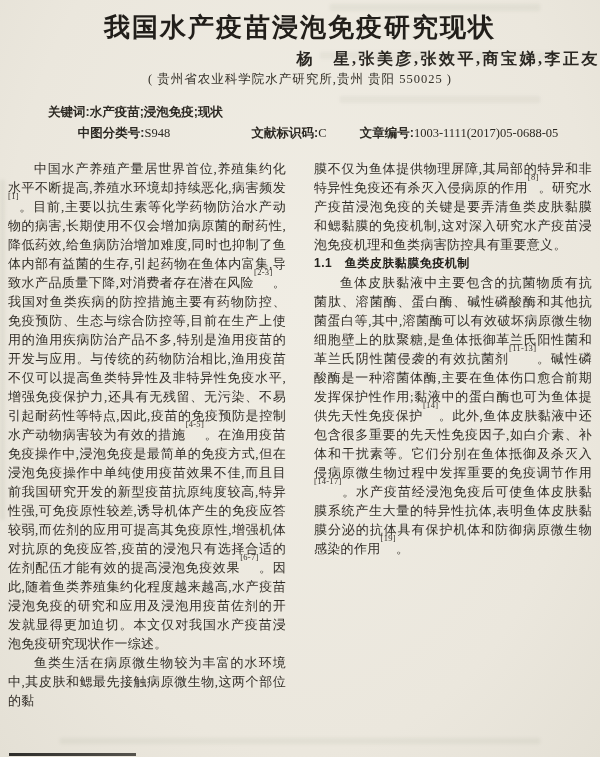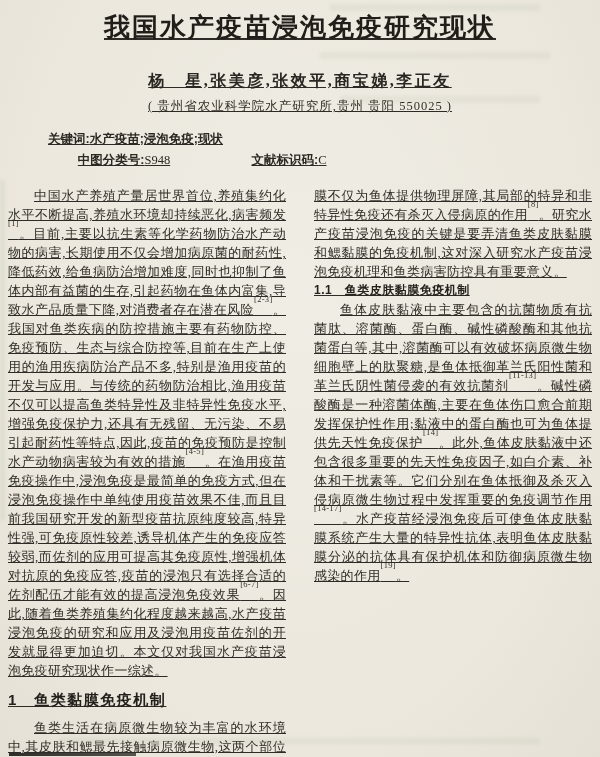--- a/index.html
+++ b/index.html
@@ -1,33 +1,32 @@
 <!DOCTYPE html>
 <html lang="zh"><head>
 <meta charset="utf-8">
 <style>
   html,body{margin:0;padding:0;background:#c8c4bb;}
   .page{
     position:relative;width:600px;height:757px;margin:0 auto;
     background:radial-gradient(ellipse at 50% 40%, #f0ede4 0%, #ebe7dd 70%, #e4e0d5 100%);
     overflow:hidden;color:#2e2b26;
     font-family:"Liberation Serif","DejaVu Serif",serif;
-    text-decoration:underline;
   }
   
   .title{
     margin-top:8px;text-align:center;font-size:26px;line-height:40px;
     font-weight:bold;letter-spacing:2px;color:#211e1a;
   }
   .authors{
-    margin-top:22px;text-align:center;font-size:16px;line-height:22px;
+    text-align:right;font-size:16px;line-height:22px;
     font-weight:bold;letter-spacing:2.5px;color:#2a2722;
   }
   .affiliation{
-    margin-top:5px;text-align:center;font-size:12.5px;line-height:18px;
+    text-align:center;font-size:12.5px;line-height:18px;
     letter-spacing:1px;color:#343028;
   }
   
   .meta{margin:14px 40px 0 48px;font-size:12.5px;line-height:21px;color:#2c2923;}
   .meta-label{font-weight:bold;font-family:"Liberation Sans","DejaVu Sans",sans-serif;}
   .meta-row1 .meta-value{font-weight:bold;font-family:"Liberation Sans","DejaVu Sans",sans-serif;}
   .meta-row2{display:flex;text-align:center;}
   .meta-item1{width:152px;}
   .meta-item2{width:138px;margin-left:20px;}
   .meta-item3{flex:1;}
@@ -74,27 +73,29 @@
     <div class="meta-row1">
       <span class="meta-label">关键词:</span><span class="meta-value">水产疫苗;浸泡免疫;现状</span>
     </div>
     <div class="meta-row2">
       <span class="meta-item1">
         <span class="meta-label">中图分类号:</span><span>S948</span>
       </span>
       <span class="meta-item2">
         <span class="meta-label">文献标识码:</span><span>C</span>
       </span>
+      <span class="meta-item3">
+        <span class="meta-label">文章编号:</span><span>1003-1111(2017)05-0688-05</span>
+      </span>
     </div>
   </div>
 
   <div class="body">
     <div class="col">
         <p class="para indent">中国水产养殖产量居世界首位,养殖集约化水平不断提高,养殖水环境却持续恶化,病害频发<sup>[1]</sup>。目前,主要以抗生素等化学药物防治水产动物的病害,长期使用不仅会增加病原菌的耐药性,降低药效,给鱼病防治增加难度,同时也抑制了鱼体内部有益菌的生存,引起药物在鱼体内富集,导致水产品质量下降,对消费者存在潜在风险<sup>[2-3]</sup>。我国对鱼类疾病的防控措施主要有药物防控、免疫预防、生态与综合防控等,目前在生产上使用的渔用疾病防治产品不多,特别是渔用疫苗的开发与应用。与传统的药物防治相比,渔用疫苗不仅可以提高鱼类特异性及非特异性免疫水平,增强免疫保护力,还具有无残留、无污染、不易引起耐药性等特点,因此,疫苗的免疫预防是控制水产动物病害较为有效的措施<sup>[4-5]</sup>。在渔用疫苗免疫操作中,浸泡免疫是最简单的免疫方式,但在浸泡免疫操作中单纯使用疫苗效果不佳,而且目前我国研究开发的新型疫苗抗原纯度较高,特异性强,可免疫原性较差,诱导机体产生的免疫应答较弱,而佐剂的应用可提高其免疫原性,增强机体对抗原的免疫应答,疫苗的浸泡只有选择合适的佐剂配伍才能有效的提高浸泡免疫效果<sup>[6-7]</sup>。因此,随着鱼类养殖集约化程度越来越高,水产疫苗浸泡免疫的研究和应用及浸泡用疫苗佐剂的开发就显得更加迫切。本文仅对我国水产疫苗浸泡免疫研究现状作一综述。</p>
-        <div class="sec-h1">1　鱼类黏膜免疫机制</div>
         <p class="para indent">鱼类生活在病原微生物较为丰富的水环境中,其皮肤和鳃最先接触病原微生物,这两个部位的黏</p>
       </div>
     <div class="col">
         <p class="para">膜不仅为鱼体提供物理屏障,其局部的特异和非特异性免疫还有杀灭入侵病原的作用<sup>[8]</sup>。研究水产疫苗浸泡免疫的关键是要弄清鱼类皮肤黏膜和鳃黏膜的免疫机制,这对深入研究水产疫苗浸泡免疫机理和鱼类病害防控具有重要意义。</p>
         <div class="sec-h2">1.1　鱼类皮肤黏膜免疫机制</div>
         <p class="para indent">鱼体皮肤黏液中主要包含的抗菌物质有抗菌肽、溶菌酶、蛋白酶、碱性磷酸酶和其他抗菌蛋白等,其中,溶菌酶可以有效破坏病原微生物细胞壁上的肽聚糖,是鱼体抵御革兰氏阳性菌和革兰氏阴性菌侵袭的有效抗菌剂<sup>[11-13]</sup>。碱性磷酸酶是一种溶菌体酶,主要在鱼体伤口愈合前期发挥保护性作用;黏液中的蛋白酶也可为鱼体提供先天性免疫保护<sup>[14]</sup>。此外,鱼体皮肤黏液中还包含很多重要的先天性免疫因子,如白介素、补体和干扰素等。它们分别在鱼体抵御及杀灭入侵病原微生物过程中发挥重要的免疫调节作用<sup>[14-17]</sup>。水产疫苗经浸泡免疫后可使鱼体皮肤黏膜系统产生大量的特异性抗体,表明鱼体皮肤黏膜分泌的抗体具有保护机体和防御病原微生物感染的作用<sup>[19]</sup>。</p>
       </div>
   </div>
 
   <div class="footnote-rule"></div>

